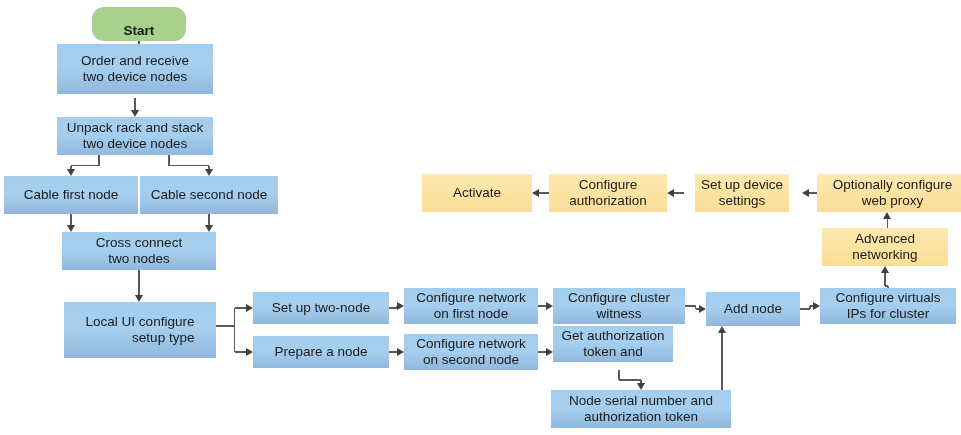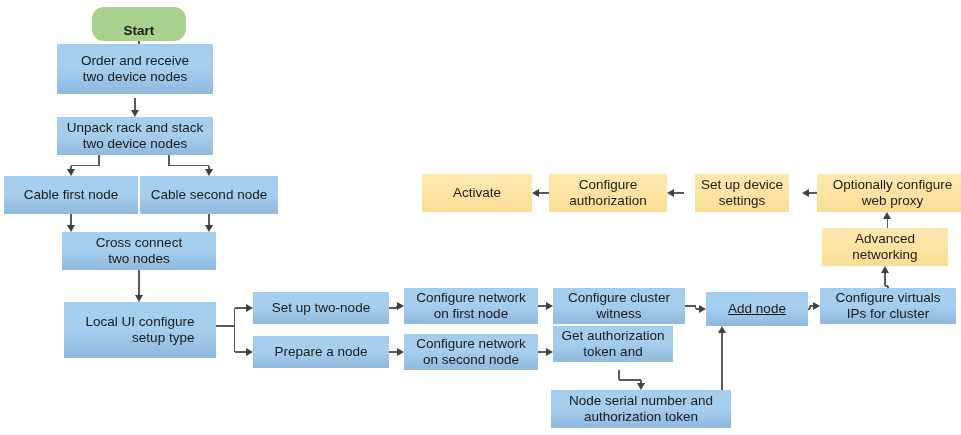--- a/index.html
+++ b/index.html
@@ -162,21 +162,21 @@
       <div class="node blue" style="left: 404px; top: 288px; width: 134px; height: 36px;"><span>Configure network
 on first node</span></div>
       <div class="node blue" style="left: 404px; top: 334px; width: 134px; height: 36px;"><span>Configure network
 on second node</span></div>
       <div class="node blue" style="left: 553px; top: 288px; width: 132px; height: 36px;"><span>Configure cluster
 witness</span></div>
       <div class="node blue" style="left: 553px; top: 326px; width: 120px; height: 36px;"><span>Get authorization
 token and</span></div>
       <div class="node blue" style="left: 551px; top: 390px; width: 180px; height: 38px;"><span>Node serial number and
 authorization token</span></div>
-      <div class="node blue" style="left: 706px; top: 292px; width: 102px; height: 34px; text-decoration: underline;"><span>Add node</span></div>
+      <div class="node blue" style="left: 706px; top: 292px; width: 94px; height: 34px;"><span>Add node</span></div>
       <div class="node blue" style="left: 820px; top: 288px; width: 136px; height: 36px;"><span>Configure virtuals
 IPs for cluster</span></div>
       <div class="node yellow" style="left: 822px; top: 228px; width: 126px; height: 38px;"><span>Advanced
 networking</span></div>
       <div class="node yellow" style="left: 817px; top: 174px; width: 151px; height: 38px;"><span>Optionally configure
 web proxy</span></div>
       <div class="node yellow" style="left: 684px; top: 174px; width: 94px; height: 38px; margin-left: 11px;"><span>Set up device
 settings</span></div>
       <div class="node yellow" style="left: 549px; top: 174px; width: 118px; height: 38px;"><span>Configure
 authorization</span></div>

